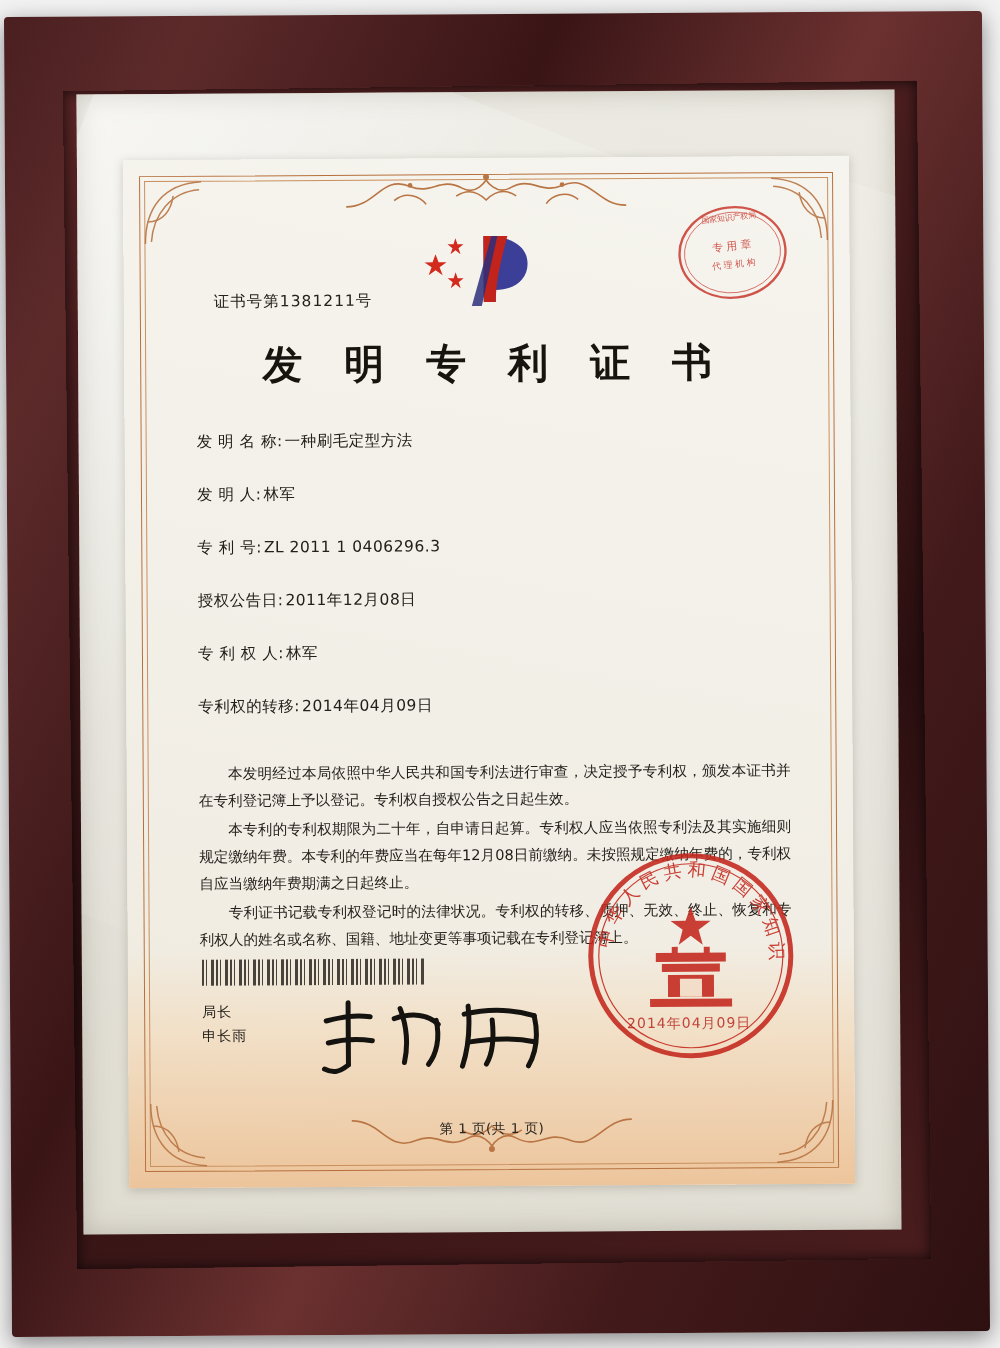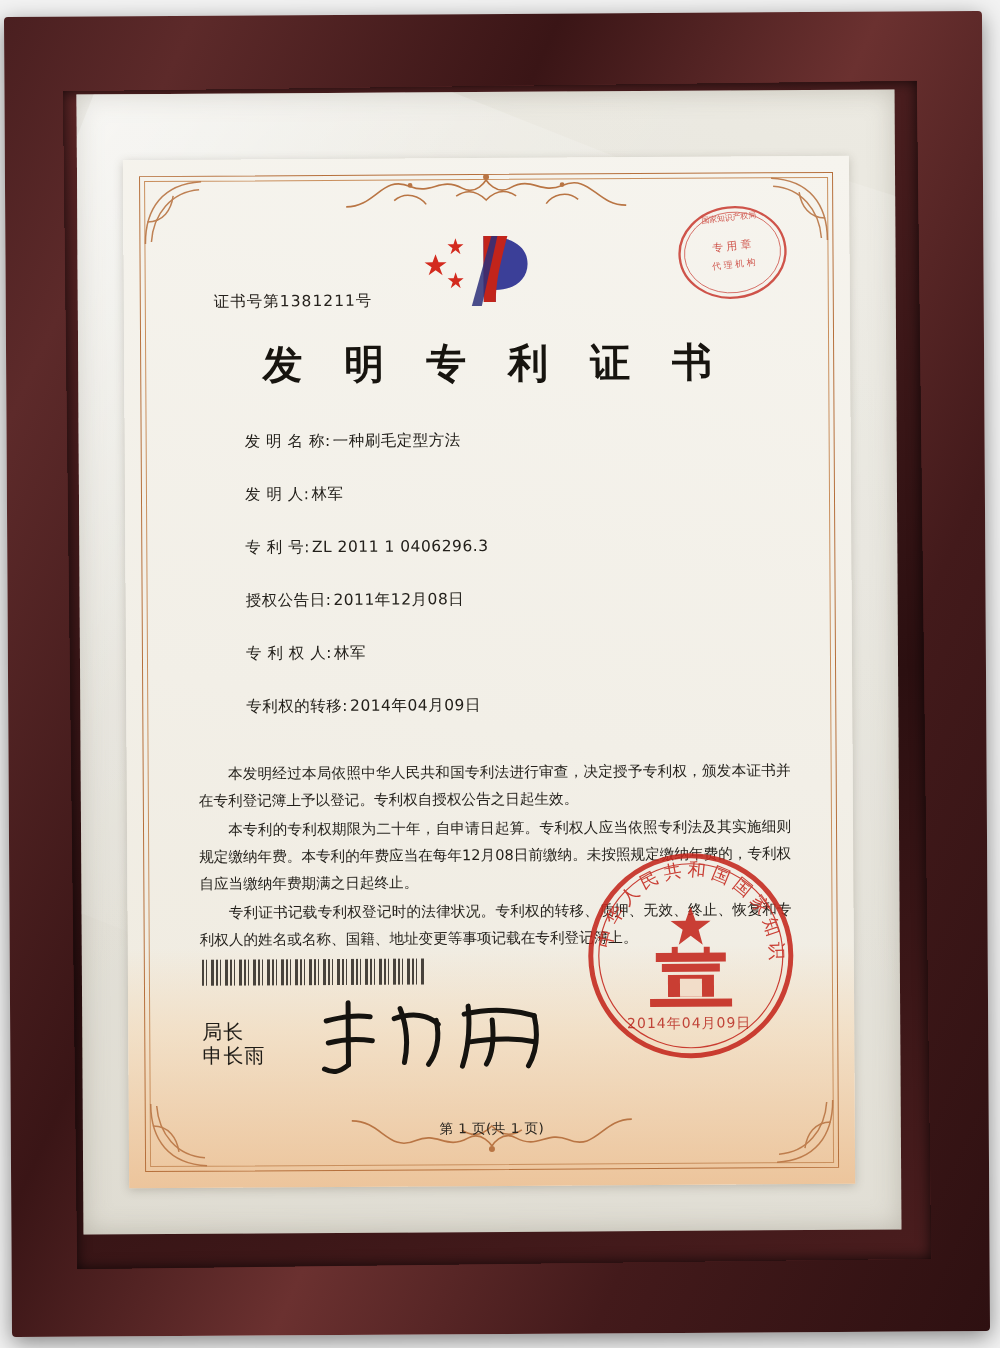--- a/index.html
+++ b/index.html
@@ -144,21 +144,21 @@
     right: 60px;
   }
   .field-row {
     display: flex;
     align-items: baseline;
     margin-bottom: 32px;
     font-size: 15.5px;
     color: #23201b;
     white-space: nowrap;
   }
-  .field-label { letter-spacing: 0.5px; margin-left: 48px; }
+  .field-label { letter-spacing: 0.5px; }
   .field-value { margin-left: 2px; letter-spacing: 0.5px; }
 
   
   #body {
     position: absolute;
     left: 72px; right: 62px; top: 600px;
     font-size: 14.6px;
     line-height: 27px;
     color: #221f1a;
     text-align: justify;
@@ -178,22 +178,22 @@
       transparent 5px, transparent 9px,
       #2a2520 9px, #2a2520 12px,
       transparent 12px, transparent 14px
     );
     opacity: .85;
   }
 
   
   #sig-block {
     position: absolute;
-    left: 74px; top: 860px;
-    font-size: 20px;
+    left: 74px; top: 840px;
+    font-size: 14px;
     color: #1f1c17;
     line-height: 24px;
     letter-spacing: 1px;
   }
   #signature {
     position: absolute;
     left: 180px; top: 832px;
     width: 260px; height: 90px;
     color: #141414;
   }

